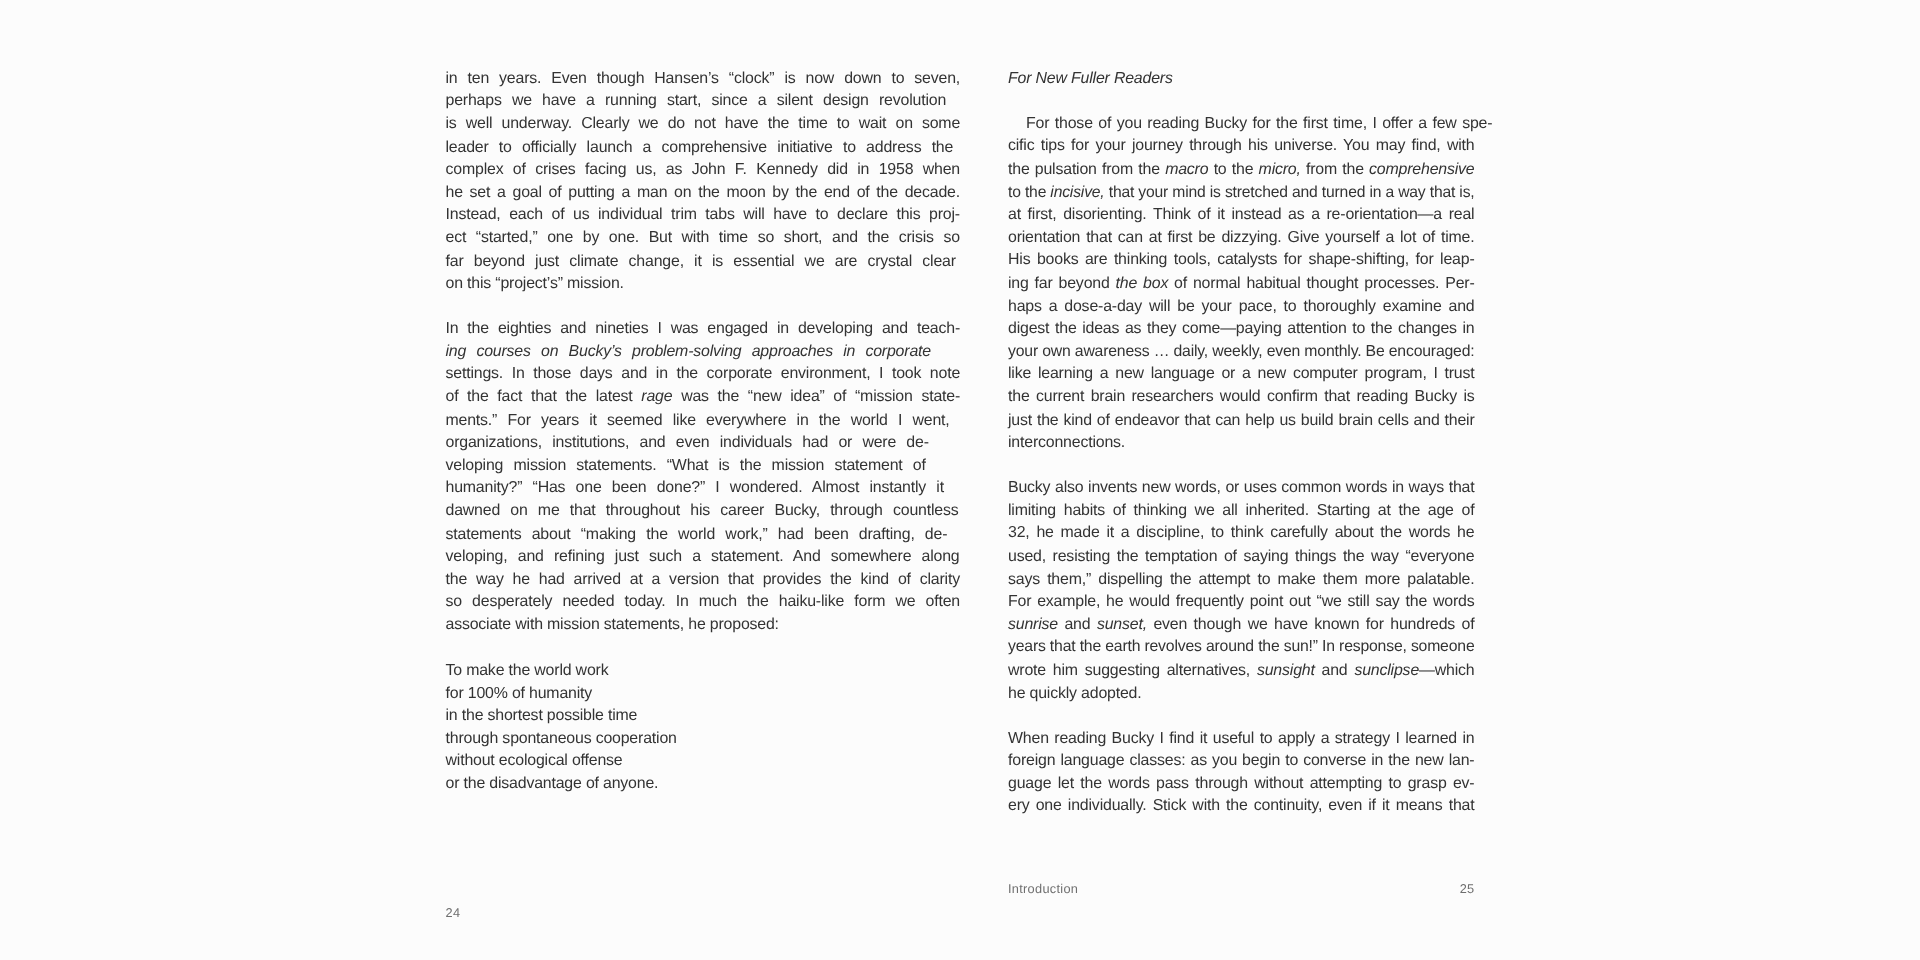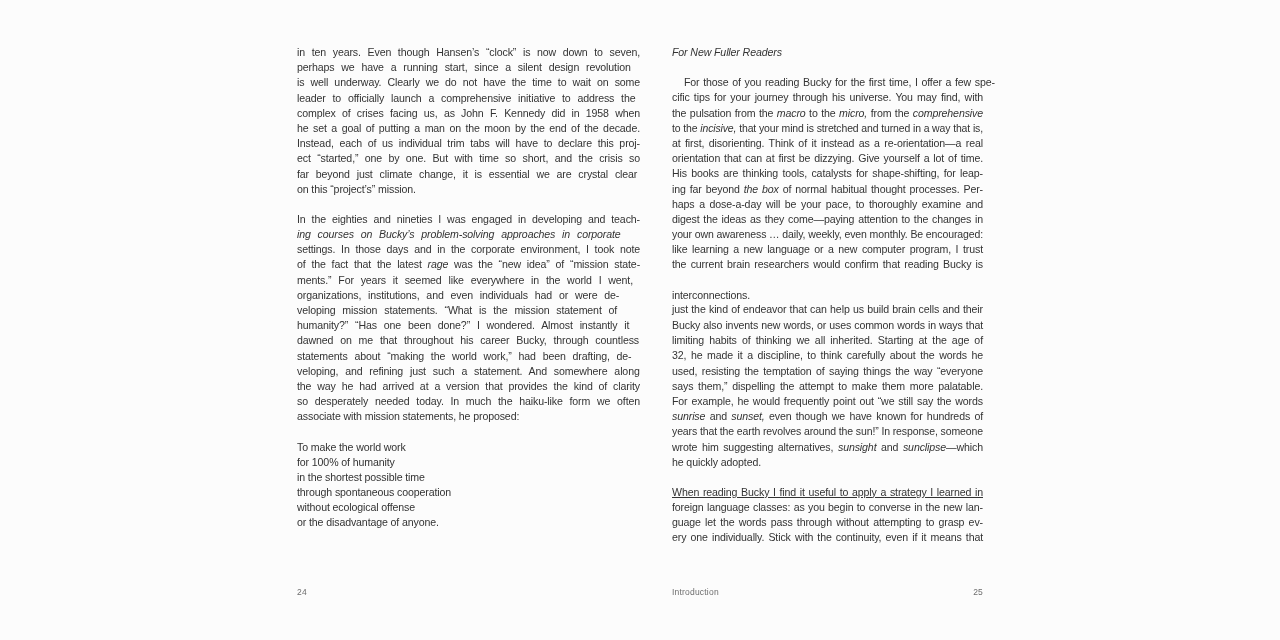--- a/index.html
+++ b/index.html
@@ -16,21 +16,21 @@
   #left-col{left:297px;width:343px;}
   #right-col{left:672px;width:311px;}
   .block + .block{margin-top:15px;}
   .line{height:15.2px;white-space:nowrap;}
   .fit{display:inline-block;white-space:nowrap;transform-origin:0 50%;}
   i{font-style:italic;}
   .footer-item{
     position:absolute;top:587px;
     font-size:8.5px;line-height:10px;color:#6e6e6e;letter-spacing:0.2px;
   }
-  #footer-left{left:297px;}
+  #footer-left{left:297px;margin-top:16px;}
   #footer-right{left:672px;width:311px;display:flex;justify-content:space-between;gap:39px;}
 </style>
 </head>
 <body style="background: rgb(252, 252, 252); color: rgb(51, 51, 51);">
 
 <div>
   <div class="page-col" id="left-col">
       <div class="block">
         <div class="line"><span class="fit" style="word-spacing: 3.85px; text-align: right;">in ten years. Even though Hansen’s “clock” is now down to seven,</span></div>
         <div class="line"><span class="fit" style="word-spacing: 4px;">perhaps we have a running start, since a silent design revolution</span></div>
@@ -79,37 +79,37 @@
         <div class="line"><span class="fit" style="transform: scaleX(0.9869);">to the <i>incisive,</i> that your mind is stretched and turned in a way that is,</span></div>
         <div class="line"><span class="fit" style="word-spacing: 1.63px;">at first, disorienting. Think of it instead as a re-orientation—a real</span></div>
         <div class="line"><span class="fit" style="word-spacing: 1.11px;">orientation that can at first be dizzying. Give yourself a lot of time.</span></div>
         <div class="line"><span class="fit" style="word-spacing: 1.52px;">His books are thinking tools, catalysts for shape-shifting, for leap-</span></div>
         <div class="line"><span class="fit" style="word-spacing: 1.14px;">ing far beyond <i>the box</i> of normal habitual thought processes. Per-</span></div>
         <div class="line"><span class="fit" style="word-spacing: 1.81px;">haps a dose-a-day will be your pace, to thoroughly examine and</span></div>
         <div class="line"><span class="fit" style="word-spacing: 0.95px;">digest the ideas as they come—paying attention to the changes in</span></div>
         <div class="line"><span class="fit" style="transform: scaleX(0.9928);">your own awareness … daily, weekly, even monthly. Be encouraged:</span></div>
         <div class="line"><span class="fit" style="word-spacing: 1.71px;">like learning a new language or a new computer program, I trust</span></div>
         <div class="line"><span class="fit" style="word-spacing: 1.47px;">the current brain researchers would confirm that reading Bucky is</span></div>
-        <div class="line"><span class="fit" style="word-spacing: 0.47px; margin-top: 29px;">just the kind of endeavor that can help us build brain cells and their</span></div>
+        <div class="line"><span class="fit" style="word-spacing: 0.47px;">just the kind of endeavor that can help us build brain cells and their</span></div>
         <div class="line"><span class="fit">interconnections.</span></div>
       </div>
       <div class="block">
         <div class="line"><span class="fit" style="word-spacing: 0.27px;">Bucky also invents new words, or uses common words in ways that</span></div>
         <div class="line"><span class="fit" style="word-spacing: 2.35px;">limiting habits of thinking we all inherited. Starting at the age of</span></div>
         <div class="line"><span class="fit" style="word-spacing: 1.74px;">32, he made it a discipline, to think carefully about the words he</span></div>
         <div class="line"><span class="fit" style="word-spacing: 1.59px;">used, resisting the temptation of saying things the way “everyone</span></div>
         <div class="line"><span class="fit" style="word-spacing: 1.96px;">says them,” dispelling the attempt to make them more palatable.</span></div>
         <div class="line"><span class="fit" style="word-spacing: 1.1px;">For example, he would frequently point out “we still say the words</span></div>
         <div class="line"><span class="fit" style="word-spacing: 1.5px;"><i>sunrise</i> and <i>sunset,</i> even though we have known for hundreds of</span></div>
         <div class="line"><span class="fit" style="transform: scaleX(0.992);">years that the earth revolves around the sun!” In response, someone</span></div>
         <div class="line"><span class="fit" style="word-spacing: 1.76px;">wrote him suggesting alternatives, <i>sunsight</i> and <i>sunclipse</i>—which</span></div>
         <div class="line"><span class="fit">he quickly adopted.</span></div>
       </div>
       <div class="block">
-        <div class="line"><span class="fit" style="word-spacing: 0.86px; text-decoration: underline;">When reading Bucky I find it useful to apply a strategy I learned in</span></div>
+        <div class="line"><span class="fit" style="word-spacing: 0.86px;">When reading Bucky I find it useful to apply a strategy I learned in</span></div>
         <div class="line"><span class="fit" style="word-spacing: 0.56px;">foreign language classes: as you begin to converse in the new lan-</span></div>
         <div class="line"><span class="fit" style="word-spacing: 1.42px;">guage let the words pass through without attempting to grasp ev-</span></div>
         <div class="line"><span class="fit" style="word-spacing: 1.29px;">ery one individually. Stick with the continuity, even if it means that</span></div>
       </div>
     </div>
 
   <div class="footer-item" id="footer-left" style="color: rgb(110, 110, 110);">24</div>
 
   <div class="footer-item" id="footer-right" style="color: rgb(110, 110, 110);">
     <span>Introduction</span>

